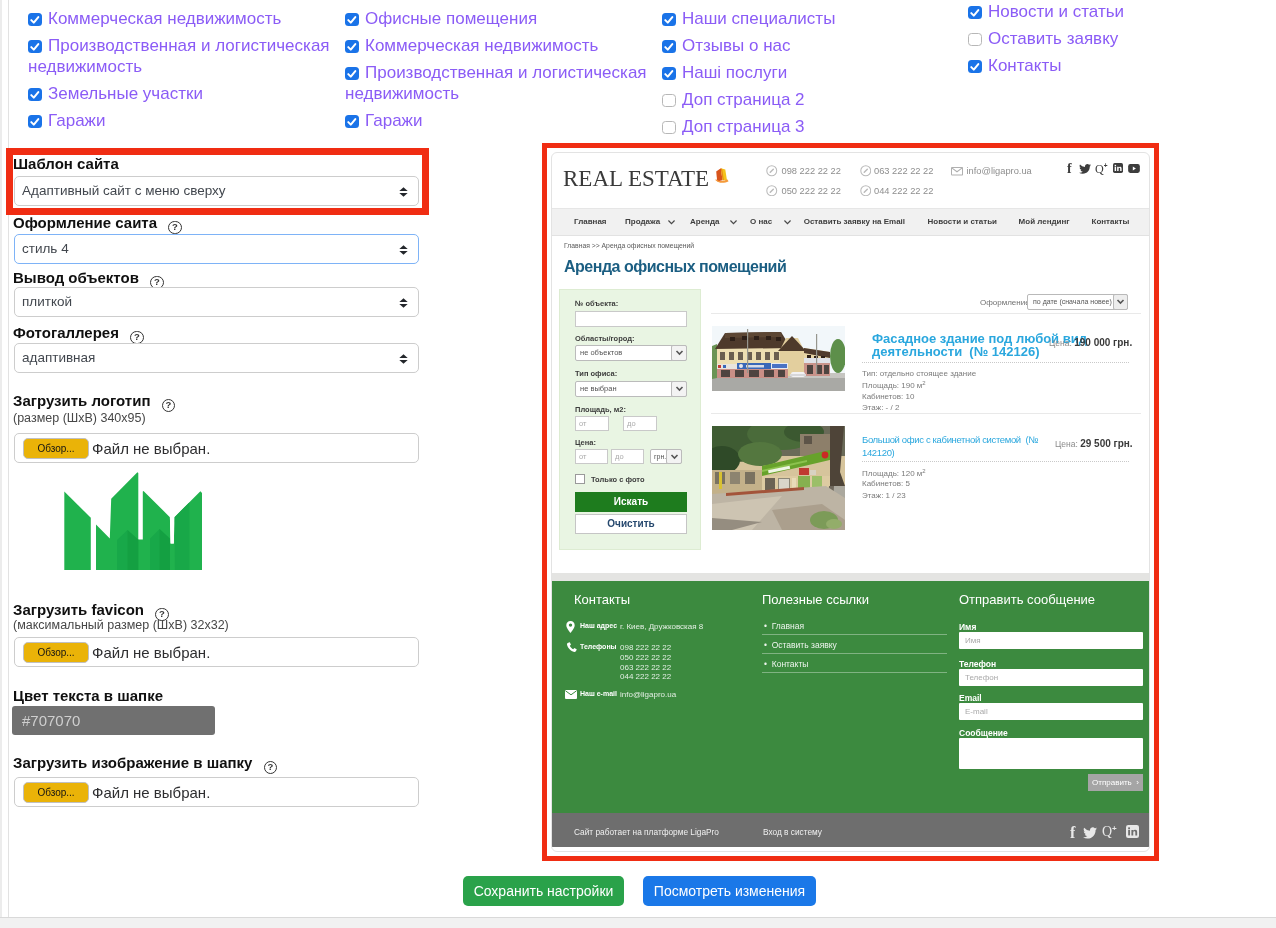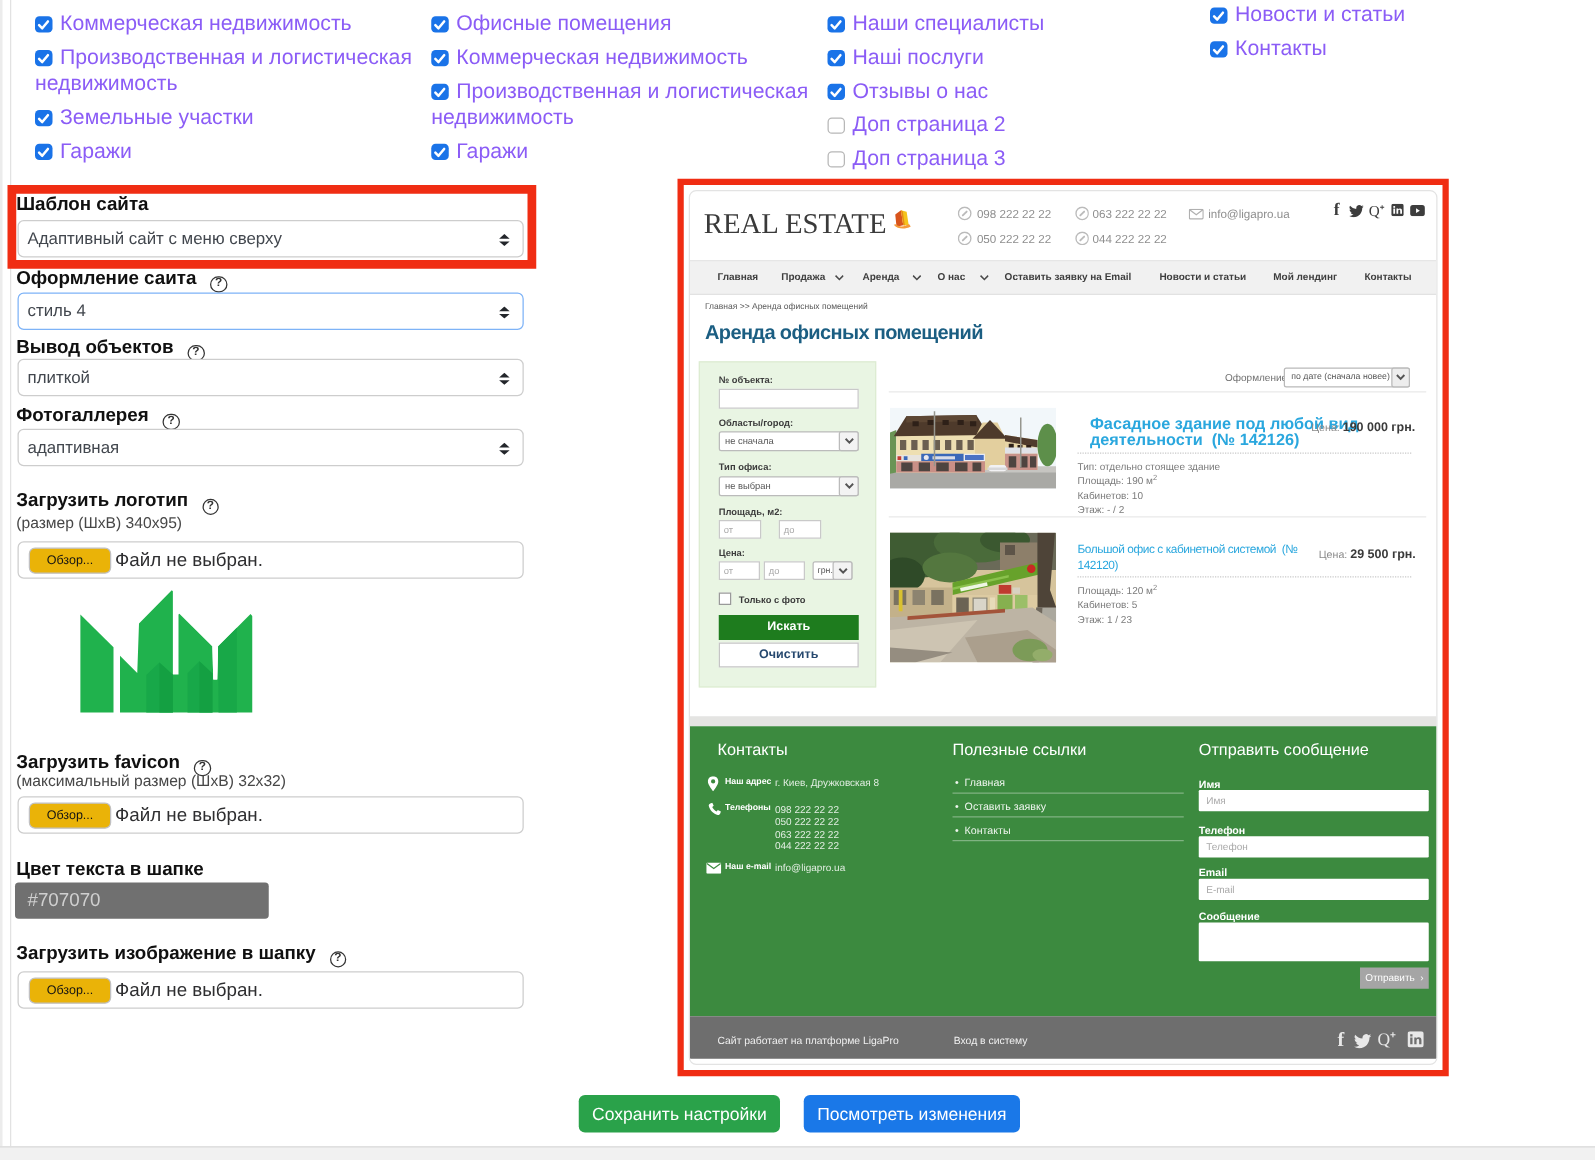--- a/index.html
+++ b/index.html
@@ -50,31 +50,32 @@
 <div class="cbrow"><span class="cb"><svg width="13.5" height="13.5" viewBox="0 0 14 14">
           <path d="M3.4 7.4 L6 10 L10.7 4.3" stroke="#fff" stroke-width="2.1" fill="none" stroke-linecap="round" stroke-linejoin="round"></path>
         </svg></span>Гаражи</div>
 </div>
 <div class="a" style="left:662px;top:8px;width:300px">
 <div class="cbrow"><span class="cb"><svg width="13.5" height="13.5" viewBox="0 0 14 14">
           <path d="M3.4 7.4 L6 10 L10.7 4.3" stroke="#fff" stroke-width="2.1" fill="none" stroke-linecap="round" stroke-linejoin="round"></path>
         </svg></span>Наши специалисты</div>
 <div class="cbrow"><span class="cb"><svg width="13.5" height="13.5" viewBox="0 0 14 14">
           <path d="M3.4 7.4 L6 10 L10.7 4.3" stroke="#fff" stroke-width="2.1" fill="none" stroke-linecap="round" stroke-linejoin="round"></path>
+        </svg></span>Отзывы о нас</div>
+<div class="cbrow"><span class="cb"><svg width="13.5" height="13.5" viewBox="0 0 14 14">
+          <path d="M3.4 7.4 L6 10 L10.7 4.3" stroke="#fff" stroke-width="2.1" fill="none" stroke-linecap="round" stroke-linejoin="round"></path>
         </svg></span>Наші послуги</div>
-<div class="cbrow"><span class="cb"><svg width="13.5" height="13.5" viewBox="0 0 14 14">
-          <path d="M3.4 7.4 L6 10 L10.7 4.3" stroke="#fff" stroke-width="2.1" fill="none" stroke-linecap="round" stroke-linejoin="round"></path>
-        </svg></span>Отзывы о нас</div>
 <div class="cbrow"><span class="cbu"></span>Доп страница 2</div>
 <div class="cbrow"><span class="cbu"></span>Доп страница 3</div>
 </div>
 <div class="a" style="left:968px;top:1px;width:300px">
 <div class="cbrow"><span class="cb"><svg width="13.5" height="13.5" viewBox="0 0 14 14">
           <path d="M3.4 7.4 L6 10 L10.7 4.3" stroke="#fff" stroke-width="2.1" fill="none" stroke-linecap="round" stroke-linejoin="round"></path>
         </svg></span>Новости и статьи</div>
+<div class="cbrow"><span class="cbu"></span>Оставить заявку</div>
 <div class="cbrow"><span class="cb"><svg width="13.5" height="13.5" viewBox="0 0 14 14">
           <path d="M3.4 7.4 L6 10 L10.7 4.3" stroke="#fff" stroke-width="2.1" fill="none" stroke-linecap="round" stroke-linejoin="round"></path>
         </svg></span>Контакты</div>
 </div>
 
 <div class="a" style="left:6px;top:148px;width:423px;height:67px;border:7px solid #f02d13"></div>
 <div class="lbl" style="left:13px;top:154px">Шаблон сайта</div>
 <div class="sel" style="top:176px">Адаптивный сайт с меню сверху<svg class="ud" width="9" height="10" viewBox="0 0 9 10">
       <path d="M4.5 0.2 L8.7 3.9 H0.3 Z" fill="#23262b"></path>
       <path d="M4.5 9.8 L8.7 6.1 H0.3 Z" fill="#23262b"></path>
@@ -223,21 +224,21 @@
     <div class="a" style="left:251.7px;top:64px;font-size:8px;font-weight:bold;color:#3e3e3e;white-space:nowrap">Оставить заявку на Email</div>
     <div class="a" style="left:375.5px;top:64px;font-size:8px;font-weight:bold;color:#3e3e3e;white-space:nowrap">Новости и статьи</div>
     <div class="a" style="left:466.6px;top:64px;font-size:8px;font-weight:bold;color:#3e3e3e;white-space:nowrap">Мой лендинг</div>
     <div class="a" style="left:539.5px;top:64px;font-size:8px;font-weight:bold;color:#3e3e3e;white-space:nowrap">Контакты</div>
 <div class="a" style="left:12px;top:89px;font-size:6.8px;color:#5a5a5a">Главная &gt;&gt; Аренда офисных помещений</div>
 <div class="a" style="left:12px;top:105px;font-size:16px;font-weight:700;letter-spacing:-0.5px;color:#1b5e82">Аренда офисных помещений</div>
 <div class="a" style="left:7px;top:136px;width:142px;height:261px;background:#e9f5e3;border:1px solid #ddecd2"></div>
 <div class="a" style="left:23px;top:146px;font-size:7.5px;font-weight:bold;color:#3c3c3c;white-space:nowrap">№ объекта:</div>
 <div class="a" style="left:23px;top:158px;width:112px;height:16px;background:#fff;border:1px solid #c9c9c9"></div>
 <div class="a" style="left:23px;top:181px;font-size:7.5px;font-weight:bold;color:#3c3c3c;white-space:nowrap">Областы/город:</div>
-<div class="a" style="left:23px;top:192px;width:112px;height:16px;background:#fff;border:1px solid #bbb;border-radius:2px;font-size:7.5px;color:#555;line-height:14px;padding-left:4px">не сначала</div>
+<div class="a" style="left:23px;top:192px;width:112px;height:16px;background:#fff;border:1px solid #bbb;border-radius:2px;font-size:7.5px;color:#555;line-height:14px;padding-left:4px">не объектов</div>
     <div class="a" style="left:119px;top:192px;width:16px;height:16px;background:#f3f3f3;border:1px solid #bbb;border-radius:2px;;display:flex;align-items:center;justify-content:center">
       <svg width="9" height="6" viewBox="0 0 10 7">
         <path d="M1.5 1.2 L5 4.8 L8.5 1.2" stroke="#555" stroke-width="1.8" fill="none"></path>
       </svg>
     </div>
 <div class="a" style="left:23px;top:216px;font-size:7.5px;font-weight:bold;color:#3c3c3c;white-space:nowrap">Тип офиса:</div>
 <div class="a" style="left:23px;top:228px;width:112px;height:16px;background:#fff;border:1px solid #bbb;border-radius:2px;font-size:7.5px;color:#555;line-height:14px;padding-left:4px">не выбран</div>
     <div class="a" style="left:119px;top:228px;width:16px;height:16px;background:#f3f3f3;border:1px solid #bbb;border-radius:2px;;display:flex;align-items:center;justify-content:center">
       <svg width="9" height="6" viewBox="0 0 10 7">
         <path d="M1.5 1.2 L5 4.8 L8.5 1.2" stroke="#555" stroke-width="1.8" fill="none"></path>

